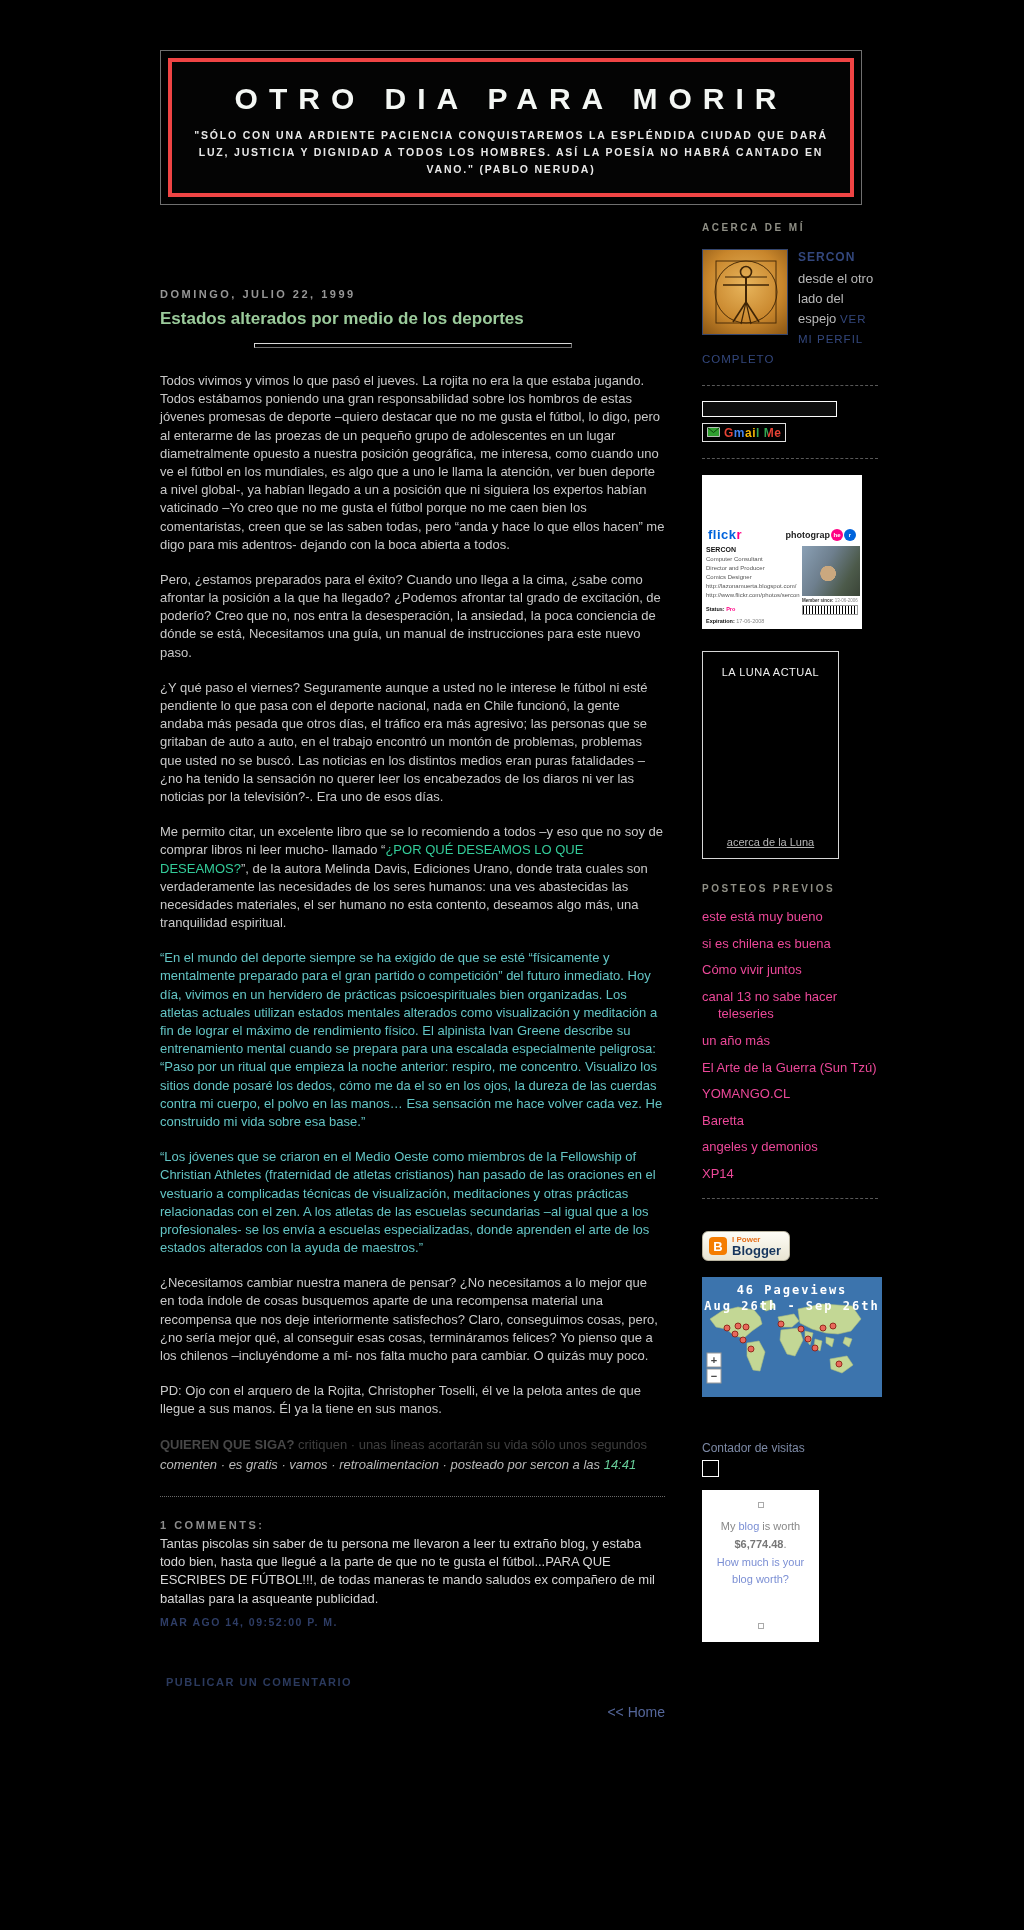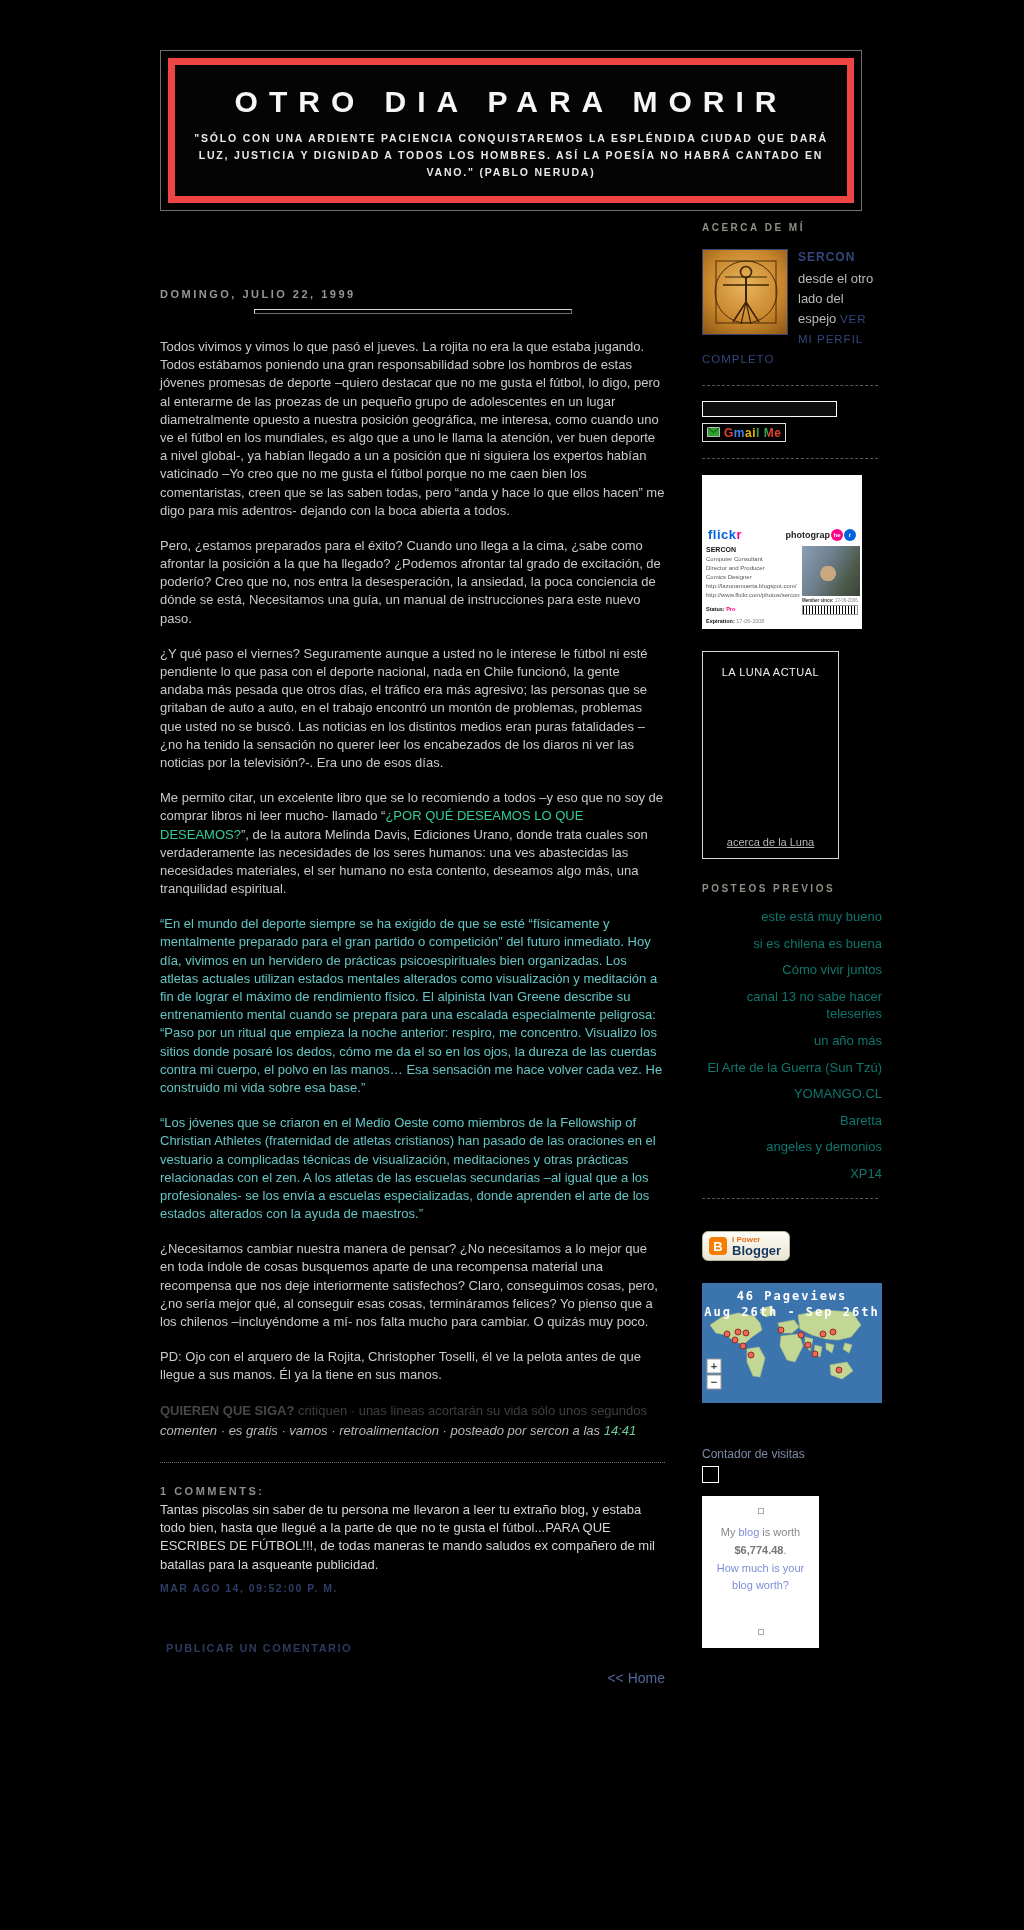--- a/index.html
+++ b/index.html
@@ -6,21 +6,21 @@
   html,body { background:#000; }
   body {
     width:1024px; height:1930px; overflow:hidden;
     font-family:"Liberation Sans", sans-serif;
     font-size:13px; color:#ccc;
   }
   a { text-decoration:none; cursor:pointer; }
 
   
   .header-box { position:absolute; left:160px; top:50px; width:702px; border:1px solid #6f6f6f; padding:7px; background:#000; }
-  .header-inner { border:7px solid #ef4444; background:#040404; text-align:center; padding:20px 14px 16px; }
+  .header-inner { border:4px solid #ef4444; background:#040404; text-align:center; padding:20px 14px 16px; }
   .blog-title { color:#f4f7f4; font-size:30px; font-weight:bold; letter-spacing:11px; line-height:1.1; }
   .blog-subtitle { color:#e9e9e9; font-size:10.5px; font-weight:bold; letter-spacing:1.8px; line-height:1.6; max-width:648px; margin:12px auto 0; }
 
   
   .columns { position:absolute; left:160px; top:192px; width:722px; display:flex; }
   .main { width:505px; padding-top:96px; }
   .sidebar { width:180px; margin-left:37px; padding-top:30px; }
 
   
   .post-date { color:#979797; font-size:11px; font-weight:bold; letter-spacing:2.5px; margin-bottom:9px; }
@@ -81,29 +81,29 @@
     background:radial-gradient(circle at 45% 55%, #caa87f 0 18%, rgba(0,0,0,0) 19%),
                linear-gradient(120deg,#8aa0b5,#6e7f8e 40%,#4c5a4a 75%,#3a4437); }
   .member-line { font-size:4.5px; color:#333; margin:2px 0; }
   .barcode { width:56px; height:10px; background:repeating-linear-gradient(90deg,#000 0 1px,#fff 1px 3px); border:1px solid #999; }
 
   .moon-box { width:137px; height:208px; border:1px solid #d6d6d6; margin-top:22px; display:flex; flex-direction:column; align-items:center; background:#000; }
   .moon-title { color:#efefef; font-size:11px; letter-spacing:0.5px; margin-top:14px; }
   .moon-link { margin-top:auto; margin-bottom:10px; color:#b6b6b6; font-size:11px; text-decoration:underline; }
 
   .prev-heading { margin-top:24px; }
-  .prev-post { display:block; color:#0f766e; font-size:13px; line-height:1.35; padding-left:16px; text-indent:-16px; margin-bottom:9px;text-align:right; }
+  .prev-post { display:block; color:#ec4899; font-size:13px; line-height:1.35; padding-left:16px; text-indent:-16px; margin-bottom:9px; }
 
   .blogger-badge { display:inline-flex; align-items:center; gap:5px; margin-top:17px; width:88px; height:30px;
     background:linear-gradient(#fefdf6,#e9e5d3); border:1px solid #b9b4a0; border-radius:6px; padding:0 6px; }
   .blogger-b { width:18px; height:18px; background:#f57d00; border-radius:4px; color:#fff; font-weight:bold; font-size:13px; display:flex; align-items:center; justify-content:center; }
   .blogger-text1 { color:#e7711b; font-size:8px; font-weight:bold; line-height:1; }
   .blogger-text2 { color:#17365d; font-size:13px; font-weight:bold; line-height:1; }
 
-  .map-widget { display:block; width:180px; height:152px; margin-top:22px; }
+  .map-widget { display:block; width:180px; height:152px; margin-top:16px; }
   .counter-label { color:#7d8aa6; font-size:12px; margin-top:12px; }
   .counter-box { width:17px; height:17px; border:1px solid #fff; margin-top:5px; }
 
   .worth-widget { width:117px; background:#fff; margin-top:13px; height:152px; text-align:center; font-size:11px; color:#888; padding-top:8px; }
   .broken-img { display:inline-block; width:6px; height:6px; border:1px solid #aaa; }
   .worth-line { margin-top:8px; line-height:1.6; padding:0 9px; }
   .worth-amount { font-weight:bold; color:#777; }
   .worth-link { color:#7b8fd4; }
   .worth-bottom { margin-top:30px; }
 </style>
@@ -114,20 +114,21 @@
   <div class="header-inner">
     <h1 class="blog-title">OTRO DIA PARA MORIR</h1>
     <div class="blog-subtitle">"SÓLO CON UNA ARDIENTE PACIENCIA CONQUISTAREMOS LA ESPLÉNDIDA CIUDAD QUE DARÁ LUZ, JUSTICIA Y DIGNIDAD A TODOS LOS HOMBRES. ASÍ LA POESÍA NO HABRÁ CANTADO EN VANO." (PABLO NERUDA)</div>
   </div>
 </div>
 
 <div class="columns">
 
   <div class="main">
     <div class="post-date">DOMINGO, JULIO 22, 1999</div>
+    <h2 class="post-title">Estados alterados por medio de los deportes</h2>
     <div class="title-divider"></div>
 
     <p>Todos vivimos y vimos lo que pasó el jueves. La rojita no era la que estaba jugando. Todos estábamos poniendo una gran responsabilidad sobre los hombros de estas jóvenes promesas de deporte –quiero destacar que no me gusta el fútbol, lo digo, pero al enterarme de las proezas de un pequeño grupo de adolescentes en un lugar diametralmente opuesto a nuestra posición geográfica, me interesa, como cuando uno ve el fútbol en los mundiales, es algo que a uno le llama la atención, ver buen deporte a nivel global-, ya habían llegado a un a posición que ni siguiera los expertos habían vaticinado –Yo creo que no me gusta el fútbol porque no me caen bien los comentaristas, creen que se las saben todas, pero “anda y hace lo que ellos hacen” me digo para mis adentros- dejando con la boca abierta a todos.</p>
     <p>Pero, ¿estamos preparados para el éxito? Cuando uno llega a la cima, ¿sabe como afrontar la posición a la que ha llegado? ¿Podemos afrontar tal grado de excitación, de poderío? Creo que no, nos entra la desesperación, la ansiedad, la poca conciencia de dónde se está, Necesitamos una guía, un manual de instrucciones para este nuevo paso.</p>
     <p>¿Y qué paso el viernes? Seguramente aunque a usted no le interese le fútbol ni esté pendiente lo que pasa con el deporte nacional, nada en Chile funcionó, la gente andaba más pesada que otros días, el tráfico era más agresivo; las personas que se gritaban de auto a auto, en el trabajo encontró un montón de problemas, problemas que usted no se buscó. Las noticias en los distintos medios eran puras fatalidades –¿no ha tenido la sensación no querer leer los encabezados de los diaros ni ver las noticias por la televisión?-. Era uno de esos días.</p>
     <p><span>Me permito citar, un excelente libro que se lo recomiendo a todos –y eso que no soy de comprar libros ni leer mucho- llamado “</span><a class="teal-link">¿POR QUÉ DESEAMOS LO QUE DESEAMOS?</a><span>”, de la autora Melinda Davis, Ediciones Urano, donde trata cuales son verdaderamente las necesidades de los seres humanos: una ves abastecidas las necesidades materiales, el ser humano no esta contento, deseamos algo más, una tranquilidad espiritual.</span></p>
     <p class="teal">“En el mundo del deporte siempre se ha exigido de que se esté “físicamente y mentalmente preparado para el gran partido o competición” del futuro inmediato. Hoy día, vivimos en un hervidero de prácticas psicoespirituales bien organizadas. Los atletas actuales utilizan estados mentales alterados como visualización y meditación a fin de lograr el máximo de rendimiento físico. El alpinista Ivan Greene describe su entrenamiento mental cuando se prepara para una escalada especialmente peligrosa: “Paso por un ritual que empieza la noche anterior: respiro, me concentro. Visualizo los sitios donde posaré los dedos, cómo me da el so en los ojos, la dureza de las cuerdas contra mi cuerpo, el polvo en las manos… Esa sensación me hace volver cada vez. He construido mi vida sobre esa base.”</p>
     <p class="teal">“Los jóvenes que se criaron en el Medio Oeste como miembros de la Fellowship of Christian Athletes (fraternidad de atletas cristianos) han pasado de las oraciones en el vestuario a complicadas técnicas de visualización, meditaciones y otras prácticas relacionadas con el zen. A los atletas de las escuelas secundarias –al igual que a los profesionales- se los envía a escuelas especializadas, donde aprenden el arte de los estados alterados con la ayuda de maestros.”</p>
     <p>¿Necesitamos cambiar nuestra manera de pensar? ¿No necesitamos a lo mejor que en toda índole de cosas busquemos aparte de una recompensa material una recompensa que nos deje interiormente satisfechos? Claro, conseguimos cosas, pero, ¿no sería mejor qué, al conseguir esas cosas, termináramos felices? Yo pienso que a los chilenos –incluyéndome a mí- nos falta mucho para cambiar. O quizás muy poco.</p>
     <p>PD: Ojo con el arquero de la Rojita, Christopher Toselli, él ve la pelota antes de que llegue a sus manos. Él ya la tiene en sus manos.</p>

